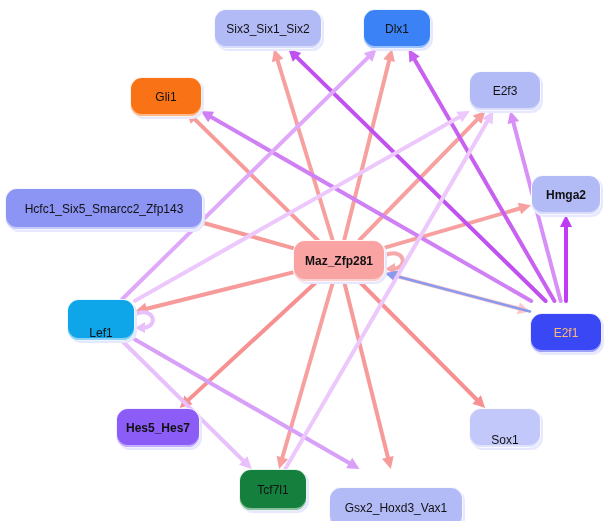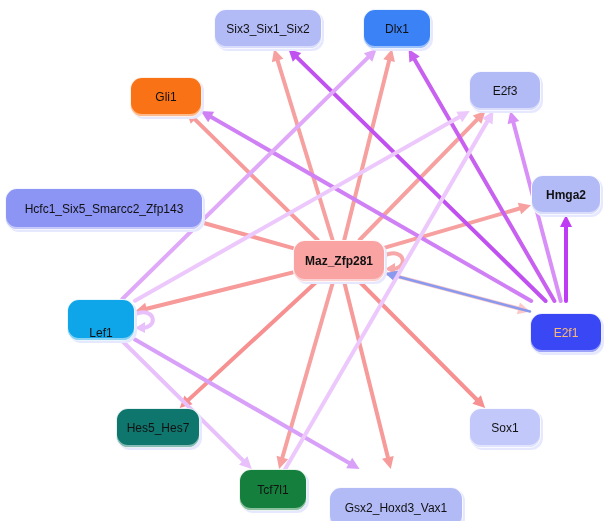--- a/index.html
+++ b/index.html
@@ -140,24 +140,24 @@
     </div>
     <div class="node" style="left: 293px; top: 240px; width: 92px; height: 42px; background: rgb(249, 163, 163); font-weight: bold;">
       <span>Maz_Zfp281</span>
     </div>
     <div class="node" style="left: 67px; top: 299px; width: 68px; height: 42px; background: #0ea5e9; align-items: flex-end;">
       <span>Lef1</span>
     </div>
     <div class="node" style="left: 530px; top: 301px; width: 72px; height: 40px; background: rgb(58, 71, 245); color: #fdba74; margin-top: 12px;">
       <span>E2f1</span>
     </div>
-    <div class="node" style="left: 116px; top: 408px; width: 84px; height: 40px; background: #0f766e;">
+    <div class="node" style="left: 116px; top: 408px; width: 84px; height: 40px; background: #8b5cf6; font-weight: bold;">
       <span>Hes5_Hes7</span>
     </div>
-    <div class="node" style="left: 469px; top: 408px; width: 72px; height: 40px; background: rgb(195, 200, 250);">
+    <div class="node" style="left: 469px; top: 408px; width: 72px; height: 40px; background: rgb(195, 200, 250); align-items: flex-end;">
       <span>Sox1</span>
     </div>
     <div class="node" style="left: 239px; top: 469px; width: 68px; height: 42px; background: #15803d;">
       <span>Tcf7l1</span>
     </div>
     <div class="node" style="left: 329px; top: 487px; width: 134px; height: 42px; background: rgb(179, 187, 247);">
       <span>Gsx2_Hoxd3_Vax1</span>
     </div>
   </div>
 

